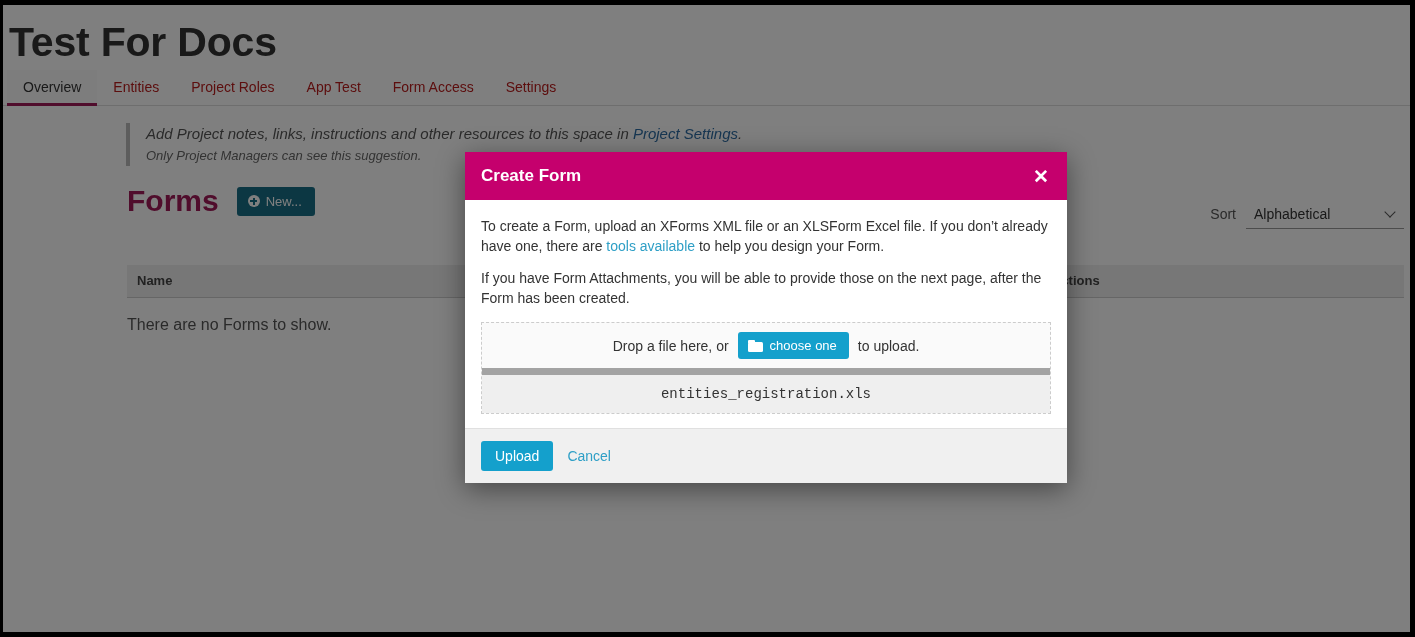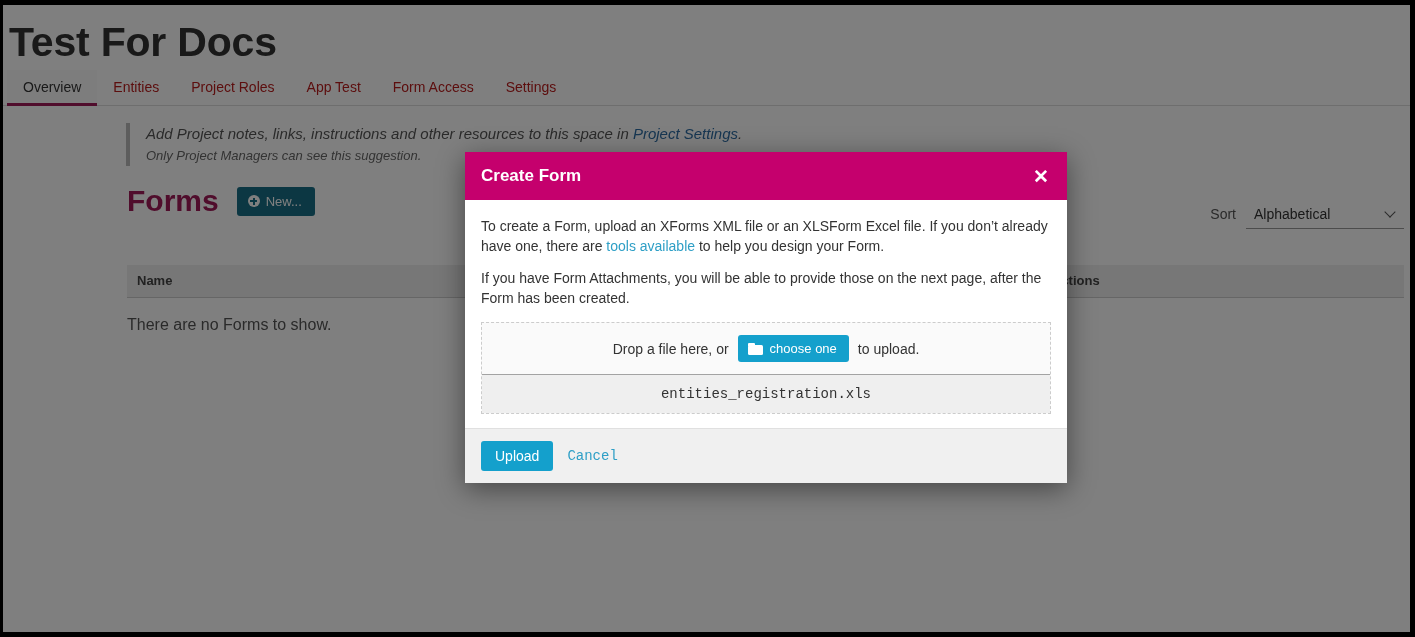--- a/index.html
+++ b/index.html
@@ -295,21 +295,21 @@
     background: #fafafa;
   }
   .dz-prompt {
     height: 52px;
     display: flex;
     align-items: center;
     justify-content: center;
     gap: 9px;
     font-size: 14px;
     color: #333;
-    border-bottom: 1px solid #a3a3a3;
+    border-bottom: 7px solid #a3a3a3;
   }
   .btn-choose {
     background: #14a0cc;
     color: #fff;
     border: none;
     border-radius: 3px;
     font-size: 13px;
     padding: 6px 12px 6px 10px;
     cursor: pointer;
     display: inline-flex;
@@ -368,21 +368,21 @@
     padding: 7px 14px;
     cursor: pointer;
     font-family: "Liberation Sans", sans-serif;
   }
   .btn-cancel {
     background: none;
     border: none;
     color: #2e9fc6;
     font-size: 14px;
     cursor: pointer;
-    font-family: Liberation Mono, monospace;
+    font-family: Liberation Sans, sans-serif;
     padding: 0;
   }
 </style>
 </head>
 <body>
 
 <div class="frame">
   <div class="page">
 
     <div class="page-head">

